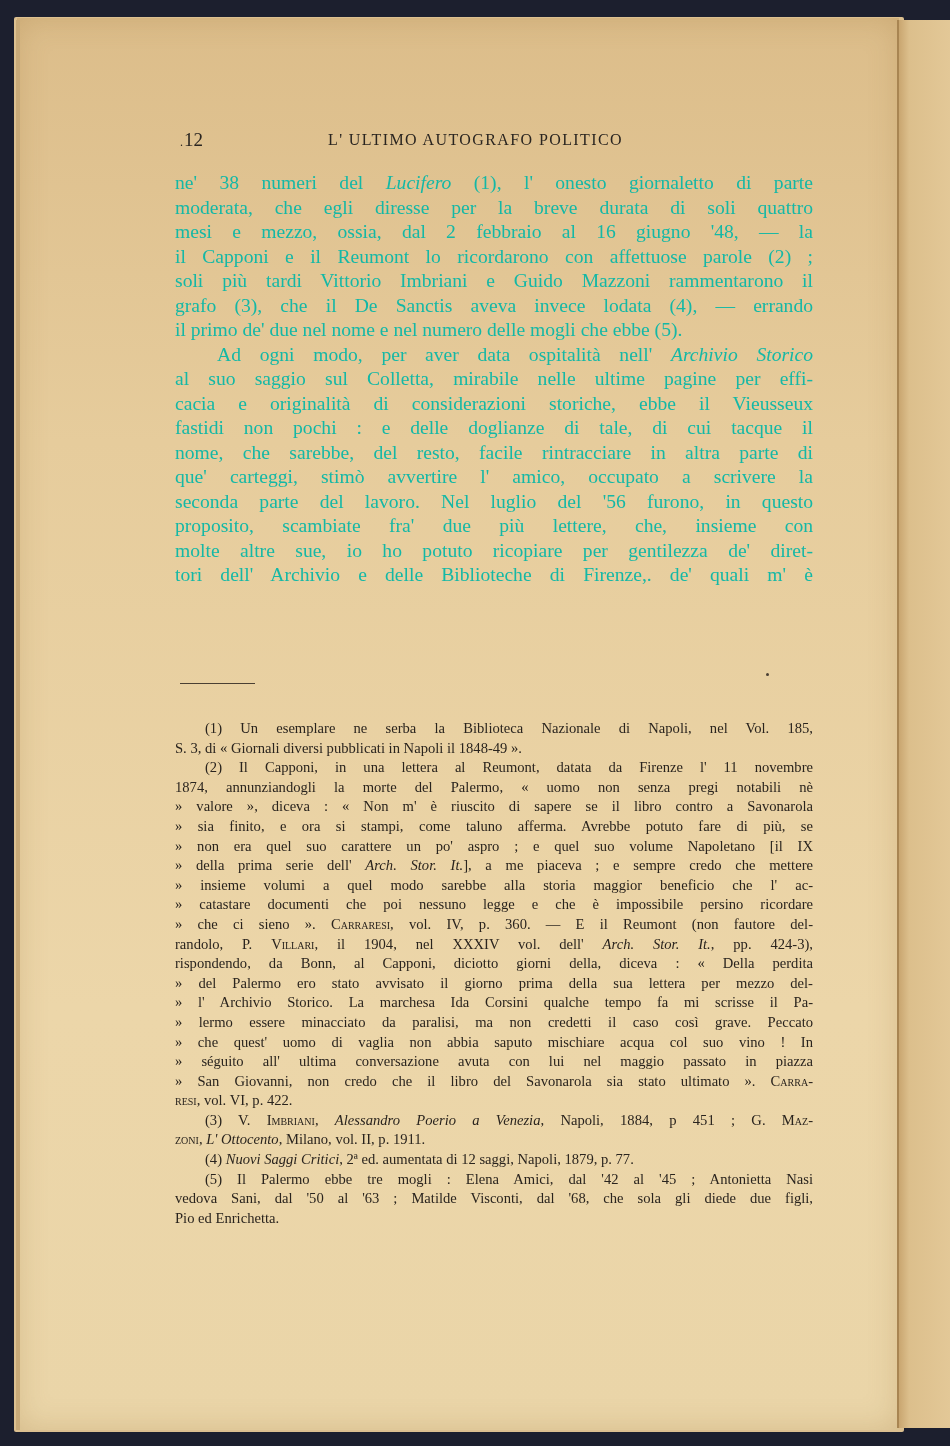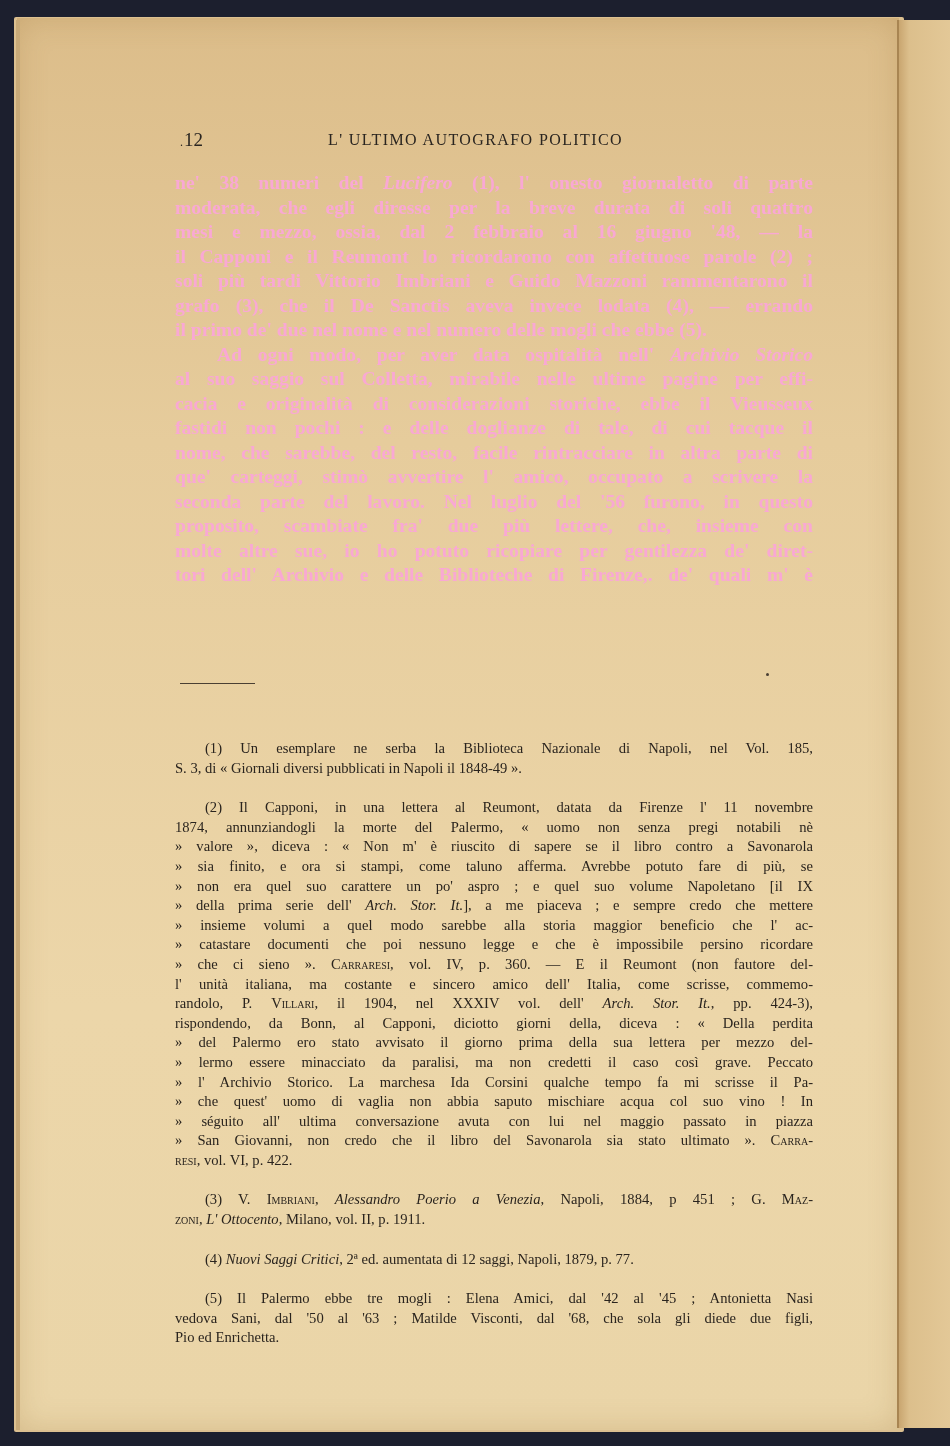--- a/index.html
+++ b/index.html
@@ -35,39 +35,38 @@
     }
     .page-number {
       position: absolute; left: 32px; top: 1px; font-size: 19px;
     }
     .page-number::before { content: "."; margin-right: 1px; font-size: 12px; }
     .head-title {
       position: absolute; left: 180px; top: 3px; font-size: 16px; letter-spacing: 1.4px;
     }
     .body-text {
       position: absolute; left: 175px; top: 171px; width: 638px;
-      font-size: 19.6px; line-height: 24.5px; color: #f9a8d4;
+      font-size: 19.6px; line-height: 24.5px; color: #14b8a6;
       text-align: justify;
-      font-weight: bold;
     }
     .line { display: block; height: 24.5px; white-space: nowrap; text-align-last: justify; text-align: justify; }
     .line.last { text-align-last: left; }
     .line.indent { padding-left: 42px; }
     .footnote-rule {
       position: absolute; left: 180px; top: 683px; width: 75px; height: 1px;
       background: #4a3f33;
     }
     .speck { position: absolute; left: 766px; top: 673px; width: 3px; height: 3px; background: #4a3f33; border-radius: 50%; }
     .footnotes {
       position: absolute; left: 175px; top: 719px; width: 638px;
       font-size: 14.6px; line-height: 19.6px; color: #2a241e;
     }
     .fline { display: block; height: 19.6px; white-space: nowrap; text-align: justify; text-align-last: justify; }
     .fline.last { text-align-last: left; }
-    .fline.indent { padding-left: 30px; margin-top: 20px; }
+    .fline.indent { padding-left: 30px; }
     .sc { font-variant: small-caps; }
     i { font-style: italic; }
   </style>
 </head>
 <body>
 
 <div class="page-stack"></div>
 <div class="page"></div>
 <div class="left-edge"></div>
 <div class="spine"></div>
@@ -106,26 +105,25 @@
   <span class="fline last">S. 3, di « Giornali diversi pubblicati in Napoli il 1848-49 ».</span>
   <span class="fline indent">(2) Il Capponi, in una lettera al Reumont, datata da Firenze l' 11 novembre</span>
   <span class="fline">1874, annunziandogli la morte del Palermo, « uomo non senza pregi notabili nè</span>
   <span class="fline">» valore », diceva : « Non m' è riuscito di sapere se il libro contro a Savonarola</span>
   <span class="fline">» sia finito, e ora si stampi, come taluno afferma. Avrebbe potuto fare di più, se</span>
   <span class="fline">» non era quel suo carattere un po' aspro ; e quel suo volume Napoletano [il IX</span>
   <span class="fline"><span>» della prima serie dell' </span><i>Arch. Stor. It.</i><span>], a me piaceva ; e sempre credo che mettere</span></span>
   <span class="fline">» insieme volumi a quel modo sarebbe alla storia maggior beneficio che l' ac-</span>
   <span class="fline">» catastare documenti che poi nessuno legge e che è impossibile persino ricordare</span>
   <span class="fline"><span>» che ci sieno ». </span><span class="sc">Carraresi</span><span>, vol. IV, p. 360. — E il Reumont (non fautore del-</span></span>
-  <span class="fline">l' unità italiana, ma costante e sincero amico dell' Italia, come scrisse, commemo-</span>
   <span class="fline"><span>randolo, P. </span><span class="sc">Villari</span><span>, il 1904, nel XXXIV vol. dell' </span><i>Arch. Stor. It.</i><span>, pp. 424-3),</span></span>
   <span class="fline">rispondendo, da Bonn, al Capponi, diciotto giorni della, diceva : « Della perdita</span>
   <span class="fline">» del Palermo ero stato avvisato il giorno prima della sua lettera per mezzo del-</span>
+  <span class="fline">» l' Archivio Storico. La marchesa Ida Corsini qualche tempo fa mi scrisse il Pa-</span>
   <span class="fline">» lermo essere minacciato da paralisi, ma non credetti il caso così grave. Peccato</span>
-  <span class="fline">» l' Archivio Storico. La marchesa Ida Corsini qualche tempo fa mi scrisse il Pa-</span>
   <span class="fline">» che quest' uomo di vaglia non abbia saputo mischiare acqua col suo vino ! In</span>
   <span class="fline">» séguito all' ultima conversazione avuta con lui nel maggio passato in piazza</span>
   <span class="fline"><span>» San Giovanni, non credo che il libro del Savonarola sia stato ultimato ». </span><span class="sc">Carra-</span></span>
   <span class="fline last"><span class="sc">resi</span><span>, vol. VI, p. 422.</span></span>
   <span class="fline indent"><span>(3) V. </span><span class="sc">Imbriani</span><span>, </span><i>Alessandro Poerio a Venezia</i><span>, Napoli, 1884, p 451 ; G. </span><span class="sc">Maz-</span></span>
   <span class="fline last"><span class="sc">zoni</span><span>, </span><i>L' Ottocento</i><span>, Milano, vol. II, p. 1911.</span></span>
   <span class="fline indent last"><span>(4) </span><i>Nuovi Saggi Critici</i><span>, 2ª ed. aumentata di 12 saggi, Napoli, 1879, p. 77.</span></span>
   <span class="fline indent">(5) Il Palermo ebbe tre mogli : Elena Amici, dal '42 al '45 ; Antonietta Nasi</span>
   <span class="fline">vedova Sani, dal '50 al '63 ; Matilde Visconti, dal '68, che sola gli diede due figli,</span>
   <span class="fline last">Pio ed Enrichetta.</span>

